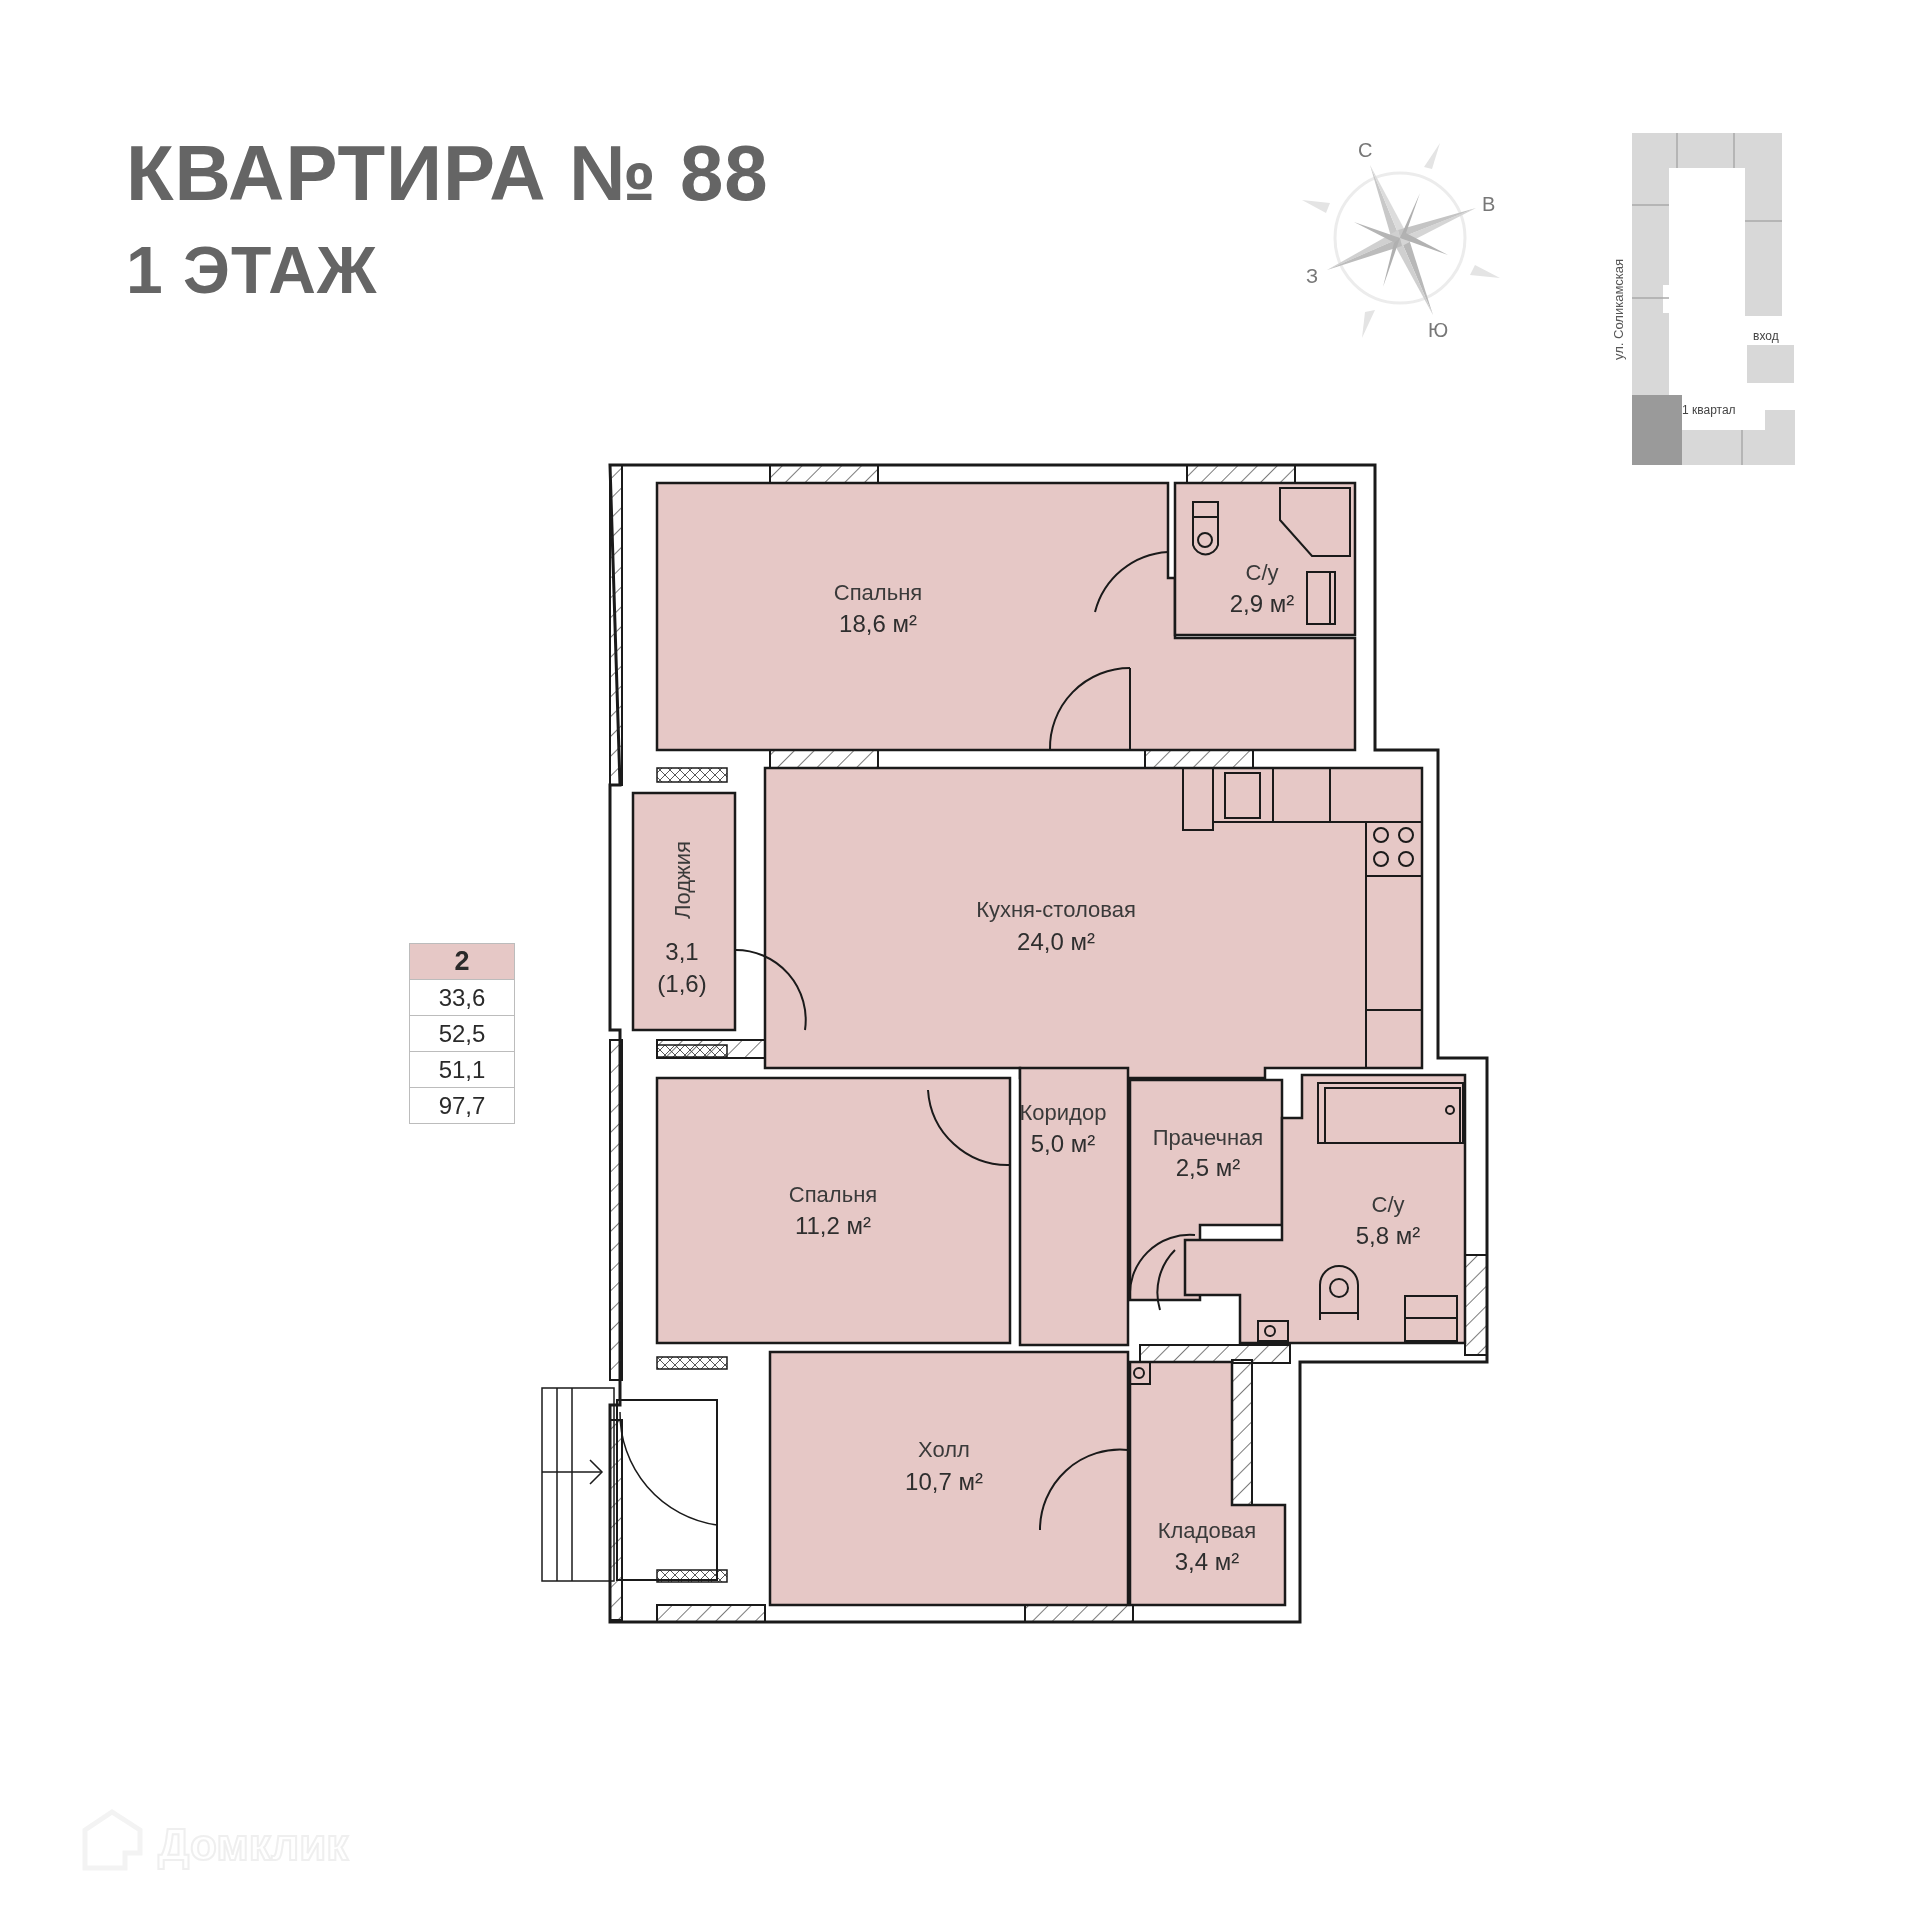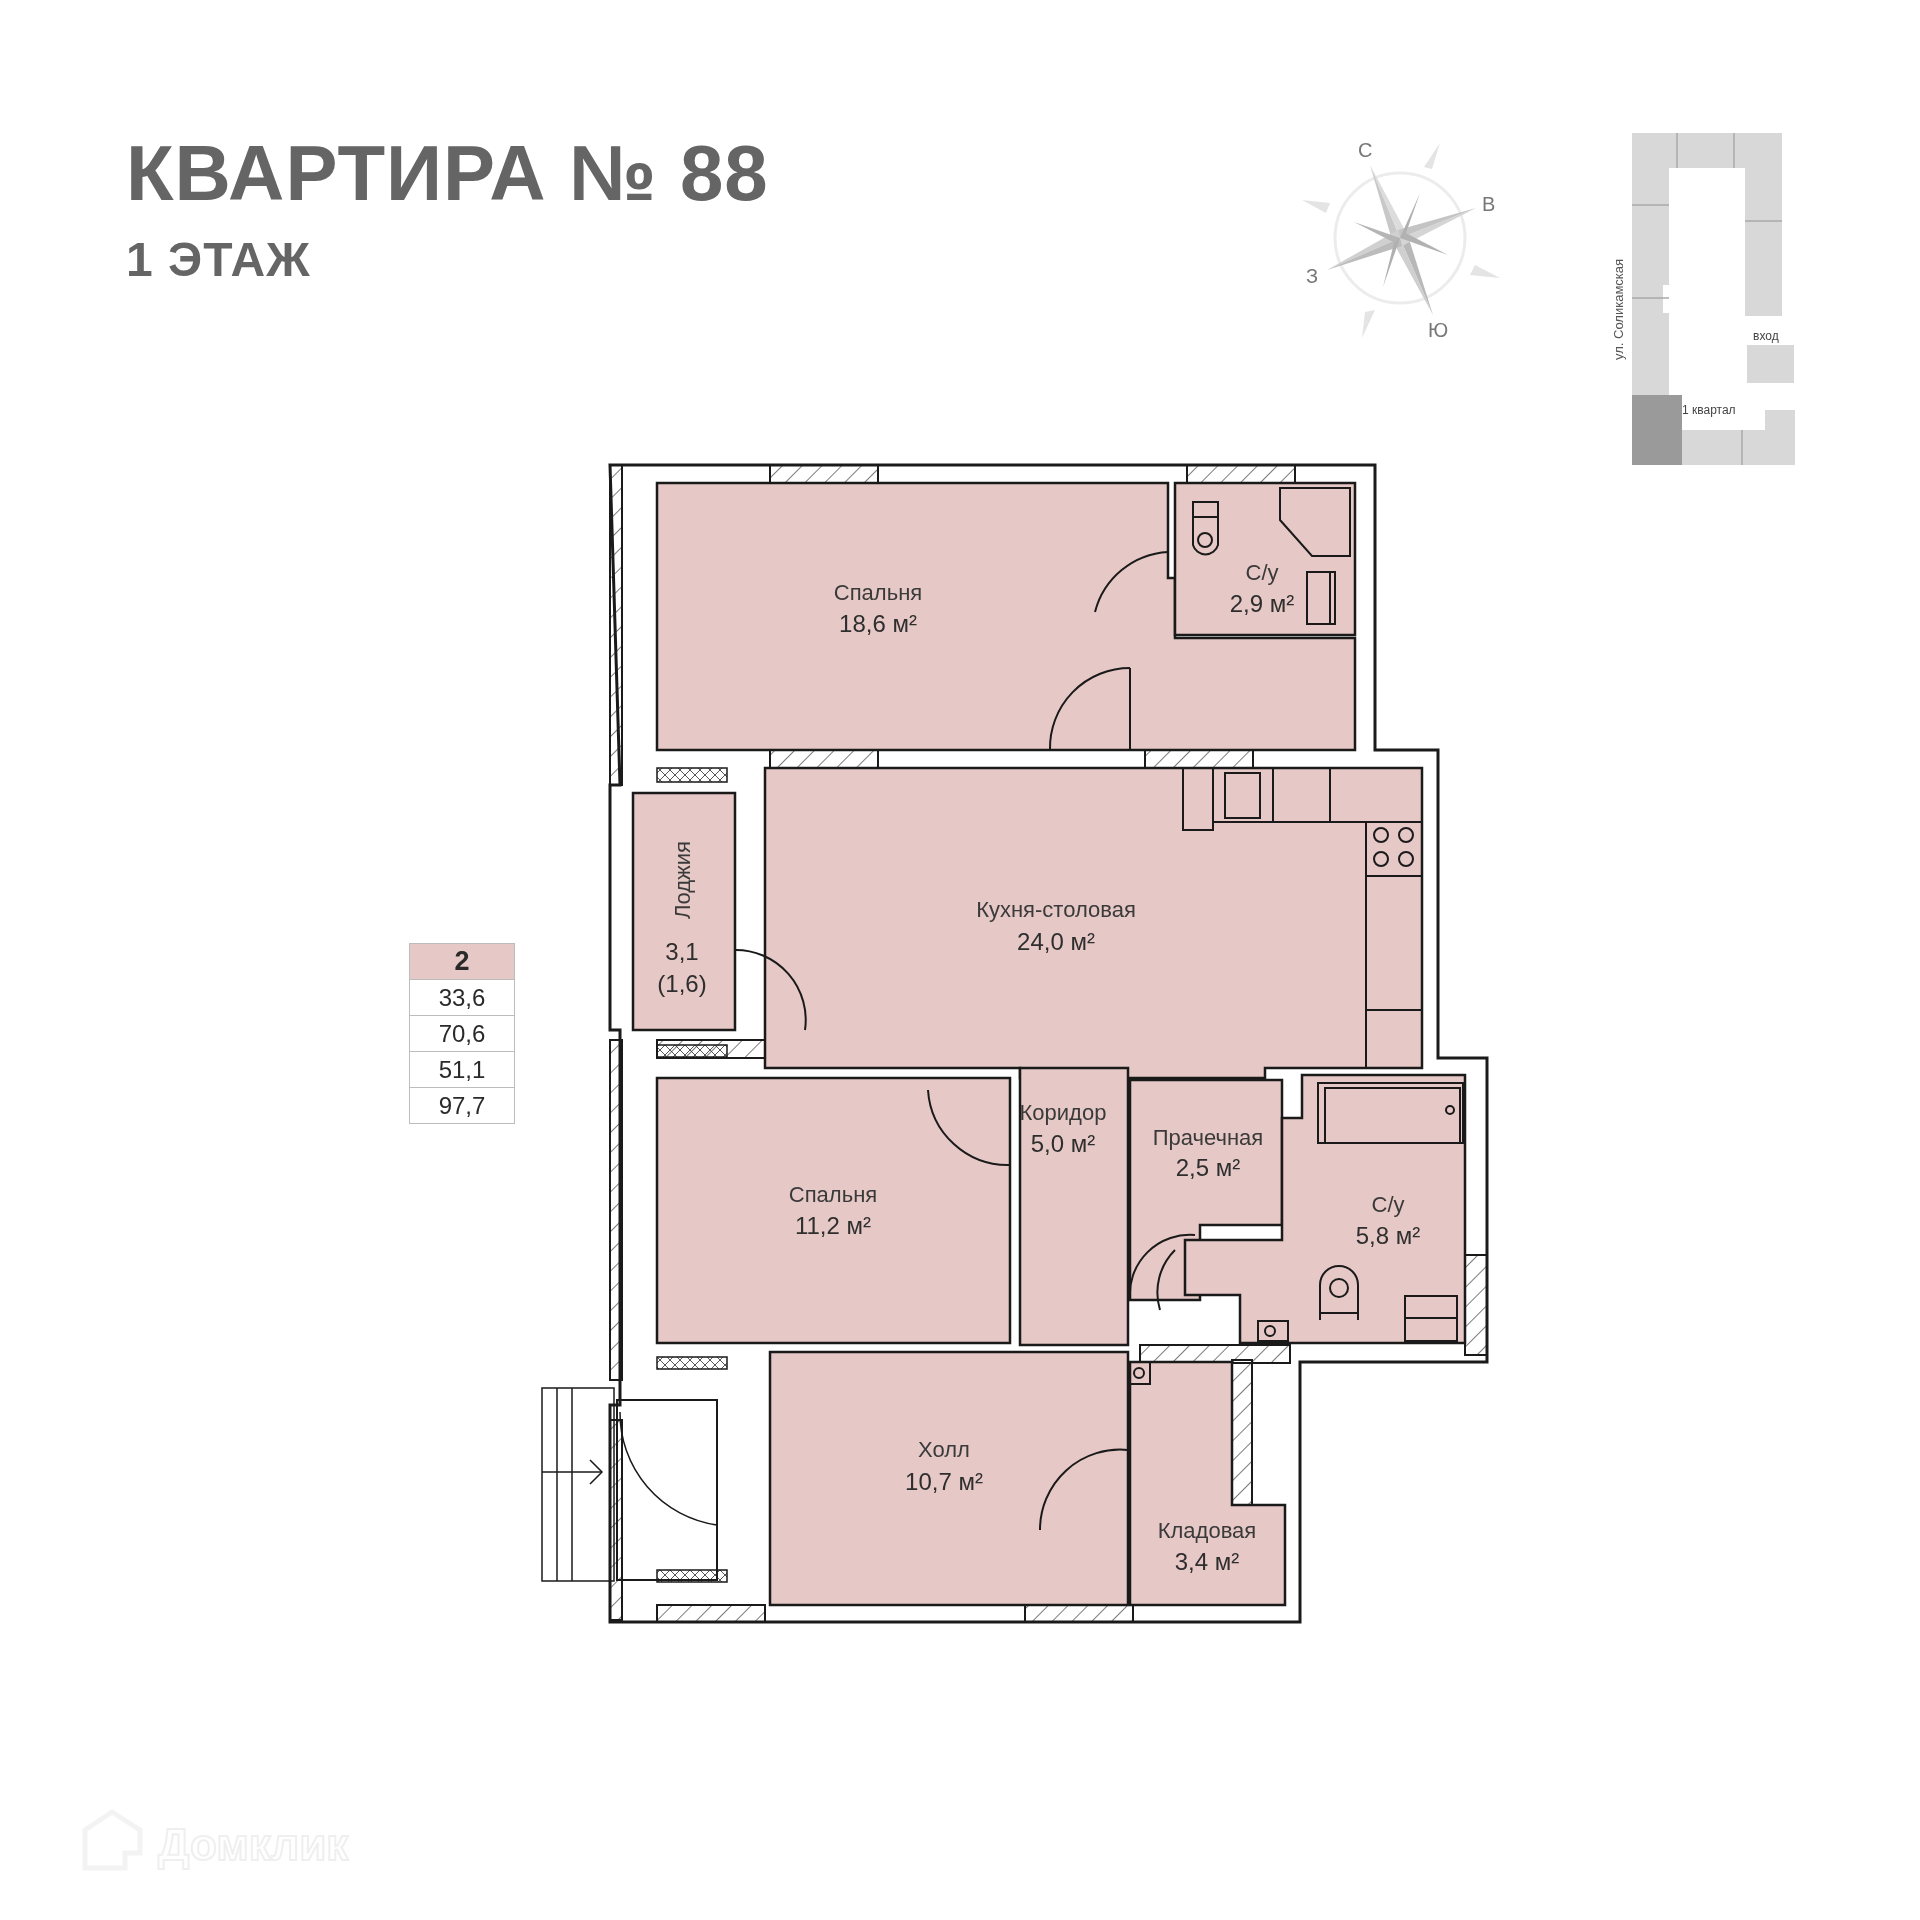--- a/index.html
+++ b/index.html
@@ -1,18 +1,18 @@
 <!DOCTYPE html>
 <html><head>
 <meta charset="utf-8">
 <style>
   html, body { margin:0; padding:0; background:#ffffff; }
   body { width:1920px; height:1920px; position:relative; overflow:hidden; font-family:"Liberation Sans", "DejaVu Sans", sans-serif; }
   .title { position:absolute; left:126px; top:128px; font-size:78px; font-weight:700; color:#656565; letter-spacing:1px; }
-  .subtitle { position:absolute; left:126px; top:232px; font-size:48px; font-weight:700; color:#656565; letter-spacing:1px; }
+  .subtitle { position:absolute; left:126px; top:232px; font-size:66px; font-weight:700; color:#656565; letter-spacing:1px; }
   .compass { position:absolute; left:1300px; top:125px; width:250px; height:250px; }
   .minimap { position:absolute; left:1610px; top:120px; width:230px; height:360px; }
   .area-table { position:absolute; left:409px; top:943px; width:104px; border:1px solid #bcbcbc; border-collapse:collapse; }
   .area-table .cell { height:35px; border-top:1px solid #bcbcbc; text-align:center; font-size:24px; line-height:35px; color:#2a2a2a; }
   .area-table .head { background:#E6C8C6; font-weight:700; font-size:27px; border-top:none; }
   .plan { position:absolute; left:0; top:0; width:1920px; height:1920px; }
   .room-label { font-family:"Liberation Sans", sans-serif; font-size:22px; fill:#3a3a3a; text-anchor:middle; }
   .room-area { font-family:"Liberation Sans", sans-serif; font-size:24px; fill:#2e2e2e; text-anchor:middle; }
   .watermark { position:absolute; left:80px; top:1808px; width:360px; height:70px; opacity:0.9; }
 </style>
@@ -71,21 +71,21 @@
     <line x1="132" y1="310" x2="132" y2="345"></line>
   </g>
   <text x="13" y="240" font-size="13" fill="#555" transform="rotate(-90 13 240)" font-family="Liberation Sans, sans-serif">ул. Соликамская</text>
   <text x="143" y="220" font-size="12" fill="#444" font-family="Liberation Sans, sans-serif">вход</text>
   <text x="72" y="294" font-size="12" fill="#444" font-family="Liberation Sans, sans-serif">1 квартал</text>
 </svg>
 
 <div class="area-table">
   <div class="cell head">2</div>
   <div class="cell">33,6</div>
-  <div class="cell">70,6</div>
+  <div class="cell">52,5</div>
   <div class="cell">51,1</div>
   <div class="cell">97,7</div>
 </div>
 
 <svg class="plan" viewBox="0 0 1920 1920">
   <defs>
     <pattern id="hatch" width="14" height="14" patternUnits="userSpaceOnUse" patternTransform="rotate(45)">
       <line x1="0" y1="0" x2="0" y2="14" stroke="#222" stroke-width="1.2"></line>
     </pattern>
     <pattern id="cross" width="10" height="10" patternUnits="userSpaceOnUse">

